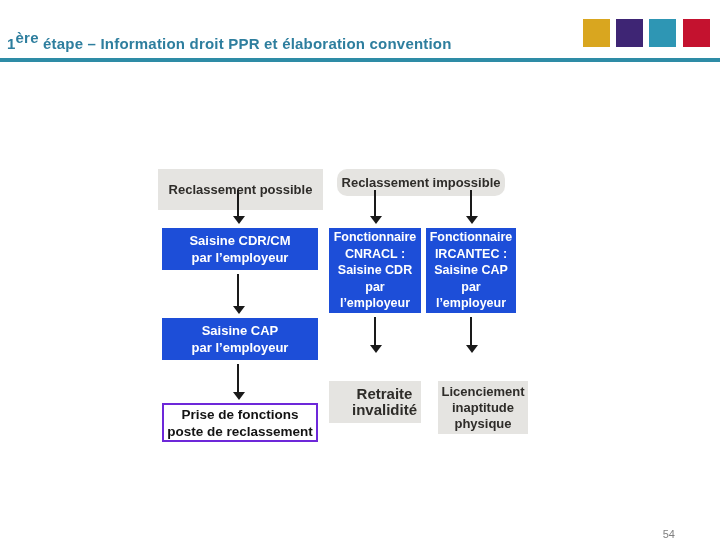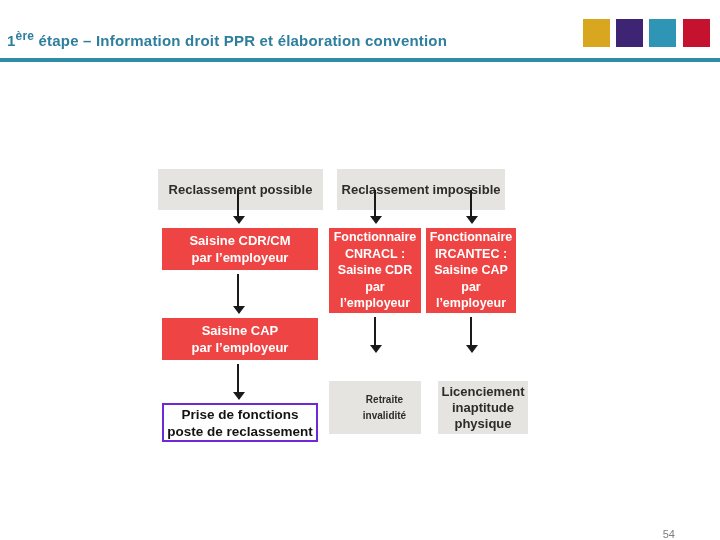--- a/index.html
+++ b/index.html
@@ -16,21 +16,21 @@
   .title {
     position: absolute;
     left: 7px; top: 29px;
     margin: 0;
     font-size: 15px;
     font-weight: bold;
     color: #2E7E9E;
     letter-spacing: 0.2px;
     white-space: nowrap;
   }
-  .title sup { font-size: 12px; font-weight: bold; }
+  .title sup { font-size: 15px; font-weight: bold; }
   .squares { position: absolute; top: 19px; left: 583px; height: 28px; }
   .sq { position: absolute; top: 0; width: 27px; height: 28px; display: inline-block; }
   .sq-gold   { left: 0;   background: #D9A61F; }
   .sq-purple { left: 33px; background: #3E2574; }
   .sq-teal   { left: 66px; background: #2E96B4; }
   .sq-red    { left: 100px; background: #C4122F; }
   .divider {
     position: absolute;
     left: 0; top: 58px;
     width: 720px; height: 4px;
@@ -42,30 +42,30 @@
     position: absolute;
     display: flex;
     align-items: center;
     justify-content: center;
     text-align: center;
     white-space: pre-line;
     font-weight: 600;
     box-sizing: border-box;
   }
   .node.gray    { background: #E5E4E1; color: #2E2C29; margin-top: 28px; }
-  .node.purple  { background: #ef4444; color: #ffffff; }
+  .node.purple  { background: #1d4ed8; color: #ffffff; }
   .node.outline { background: #ffffff; color: #141414; border: 2px solid #6d28d9; }
 
   .n-a { left: 158px; top: 141px; width: 165px; height: 41px; font-size: 13px; }
-  .n-b { left: 337px; top: 141px; width: 168px; height: 41px; font-size: 13px; }
+  .n-b { left: 337px; top: 141px; width: 168px; height: 27px; font-size: 13px; border-radius: 10px; }
   .n-c { left: 162px; top: 228px; width: 156px; height: 42px; font-size: 13px;   line-height: 17px; }
   .n-d { left: 329px; top: 228px; width: 92px;  height: 85px; font-size: 12.5px; line-height: 16.5px; }
   .n-e { left: 426px; top: 228px; width: 90px;  height: 85px; font-size: 12.5px; line-height: 16.5px; }
   .n-f { left: 162px; top: 318px; width: 156px; height: 42px; font-size: 13px;   line-height: 17px; }
-  .n-g { left: 329px; top: 353px; width: 92px;  height: 53px; font-size: 10px;   line-height: 16px; padding-left: 19px; }
+  .n-g { left: 329px; top: 353px; width: 92px;  height: 42px; font-size: 15px;   line-height: 16px; padding-left: 19px; }
   .n-h { left: 438px; top: 353px; width: 90px;  height: 53px; font-size: 13px;   line-height: 16px; }
   .n-i { left: 162px; top: 403px; width: 156px; height: 39px; font-size: 13.5px; line-height: 17px; }
 
   
   .arrow {
     position: absolute;
     width: 0;
     border-left: 2px solid #1A1A1A;
   }
   .arrow::after {

